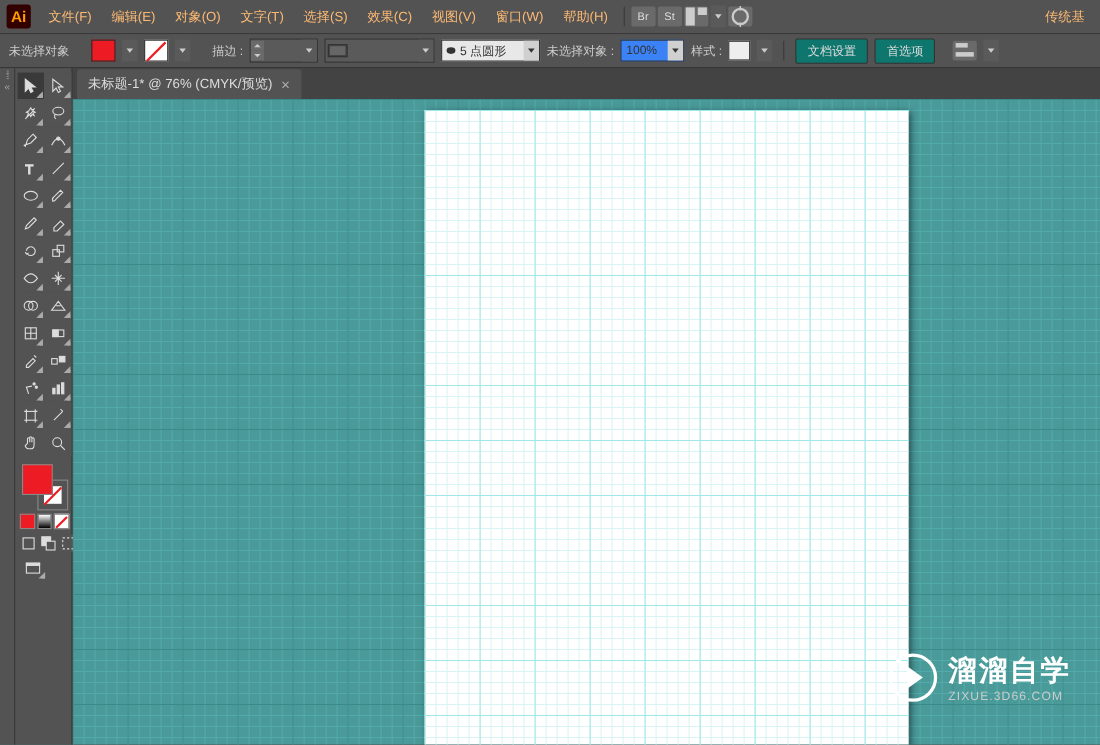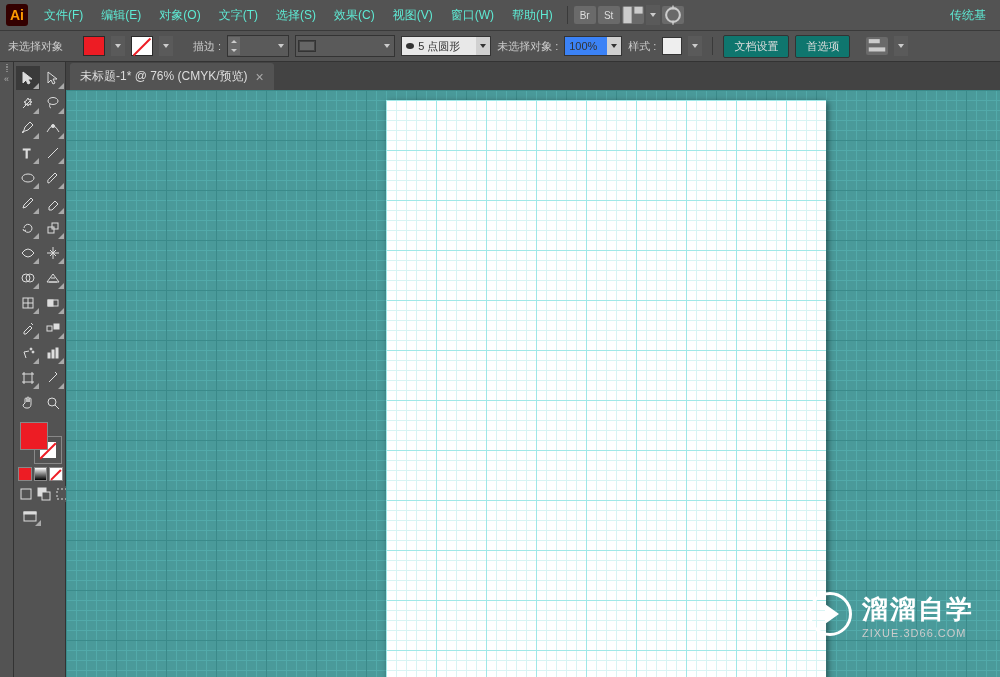--- a/index.html
+++ b/index.html
@@ -1,19 +1,19 @@
 <!DOCTYPE html>
 <html><head>
 <meta charset="utf-8">
 <style>
 *{margin:0;padding:0;box-sizing:border-box;font-family:"Microsoft YaHei",Tahoma,sans-serif;font-size:12px;user-select:none}
 body{background:#4a4a4a;width:1000px;height:677px;overflow:hidden;color:#ddd;position:relative}
 .menubar{height:30px;background:#535353;display:flex;align-items:center;padding:12px 6px;gap:2px}
 .ai-logo{width:22px;height:22px;background:#330000;color:#ff9a00;font-weight:bold;font-size:14px;display:flex;align-items:center;justify-content:center;border-radius:3px;margin-right:6px}
-.menu-item{padding:4px 8px;color:#5eead4;cursor:pointer}
+.menu-item{padding:4px 8px;color:#fdba74;cursor:pointer}
 .menu-sep{width:1px;height:18px;background:#3a3a3a;margin:0 4px}
 .menu-icon{width:22px;height:18px;background:#6a6a6a;border-radius:2px;display:flex;align-items:center;justify-content:center;font-size:10px;color:#ddd;cursor:pointer}
 .menu-right{margin-left:auto;display:flex;align-items:center;gap:4px}
 .control-bar{height:32px;background:#535353;border-top:1px solid #3a3a3a;border-bottom:1px solid #333;display:flex;align-items:center;padding:0 8px;gap:6px}
 .cb-label{color:#ccc;font-size:11px}
 .swatch{width:22px;height:20px;border:1px solid #2a2a2a;cursor:pointer;position:relative}
 .swatch.red{background:#ed1c24}
 .swatch.none{background:#fff}
 .swatch.none:after{content:"";position:absolute;left:-2px;right:-2px;top:50%;border-top:2px solid #ed1c24;transform:rotate(-45deg)}
 .dd{width:14px;height:20px;background:#5a5a5a;display:flex;align-items:center;justify-content:center;cursor:pointer}
@@ -61,21 +61,21 @@
  linear-gradient(#52aaaa 1px,transparent 1px),
  linear-gradient(90deg,#52aaaa 1px,transparent 1px);
  background-size:50px 50px,50px 50px,10px 10px,10px 10px}
 .artboard{position:absolute;left:320px;top:10px;width:440px;height:620px;background:#fff;box-shadow:2px 2px 6px rgba(0,0,0,.5)}
 .artboard .agrid{position:absolute;inset:0;background-image:
  linear-gradient(#a0e8e8 1px,transparent 1px),
  linear-gradient(90deg,#a0e8e8 1px,transparent 1px),
  linear-gradient(#d8f4f4 1px,transparent 1px),
  linear-gradient(90deg,#d8f4f4 1px,transparent 1px);
  background-size:50px 50px,50px 50px,10px 10px,10px 10px}
-.watermark{position:absolute;right:12px;bottom:28px;display:flex;gap:10px;color:#fff;padding:10px 14px}
+.watermark{position:absolute;right:12px;bottom:28px;display:flex;align-items:center;gap:10px;color:#fff;padding:10px 14px}
 .watermark .play{width:44px;height:44px;border:3px solid #fff;border-radius:50%;display:flex;align-items:center;justify-content:center}
 .watermark .play:before{content:"";border-left:14px solid #fff;border-top:10px solid transparent;border-bottom:10px solid transparent;margin-left:4px}
 .watermark .txt1{font-size:26px;font-weight:bold;letter-spacing:2px}
 .watermark .txt2{font-size:11px;color:#ccc;letter-spacing:1px}
 .style-swatch{width:20px;height:18px;background:#eee;border:1px solid #333;cursor:pointer}
 </style>
 </head>
 <body>
 
 <div class="menubar">

